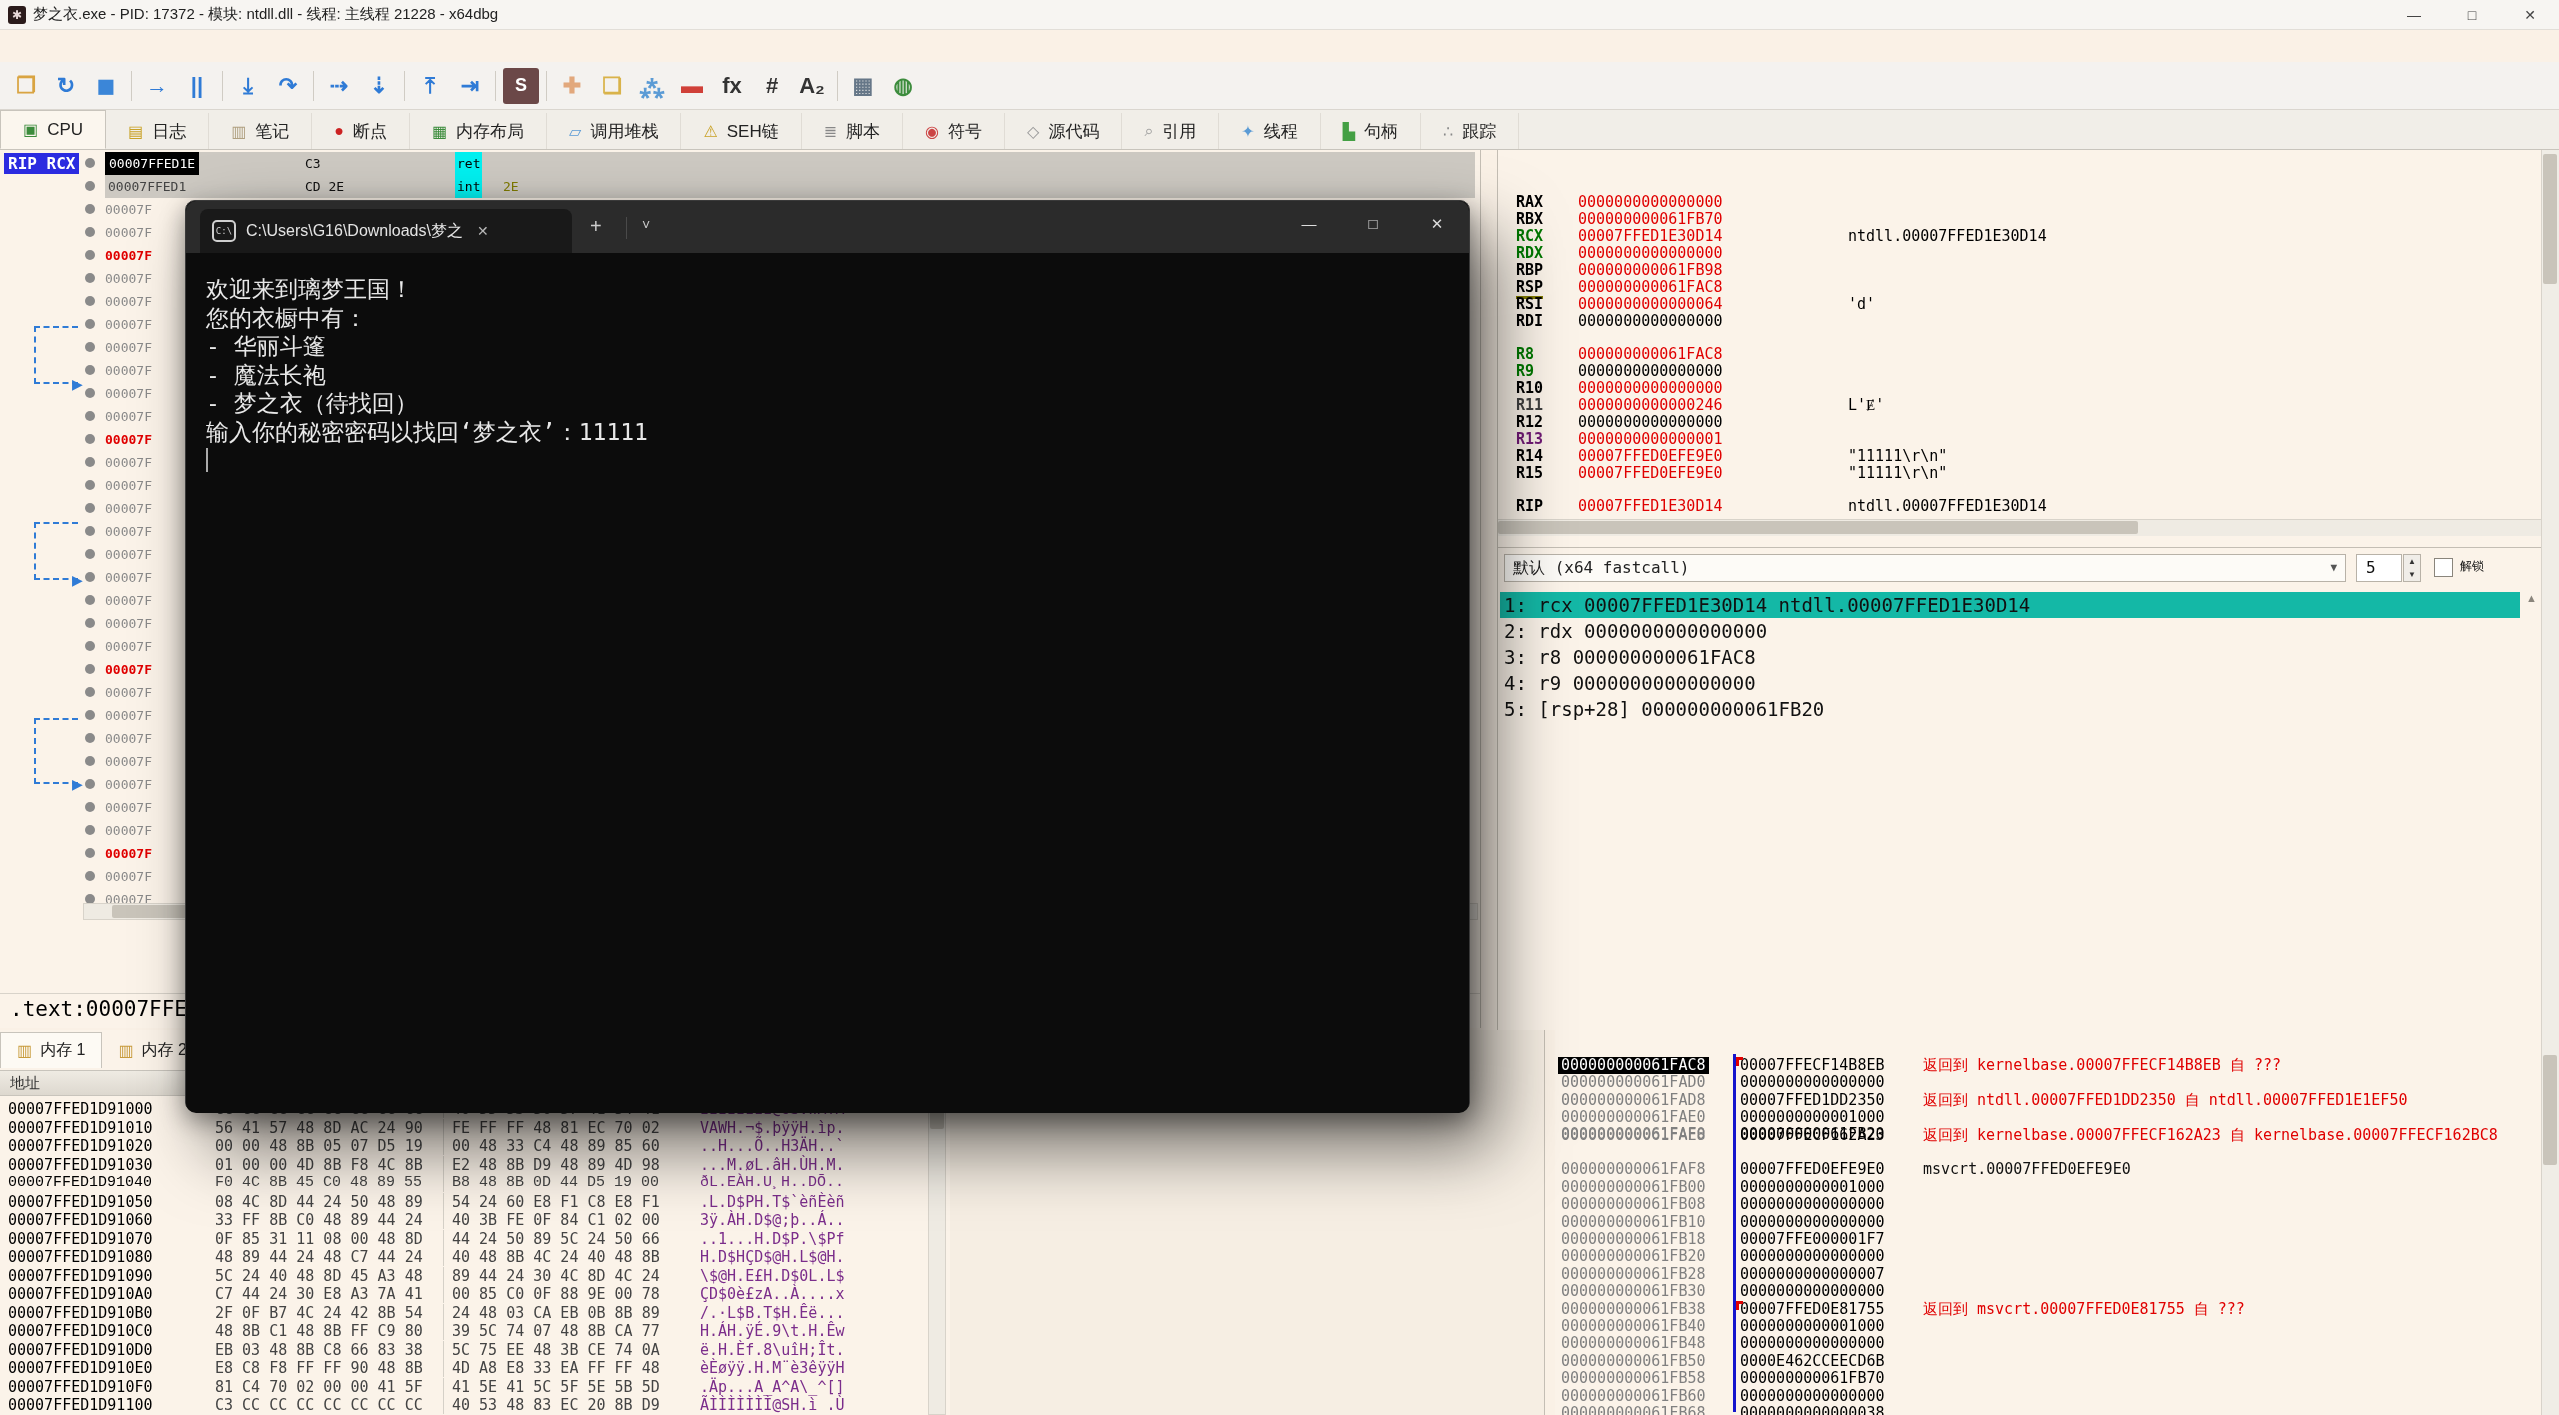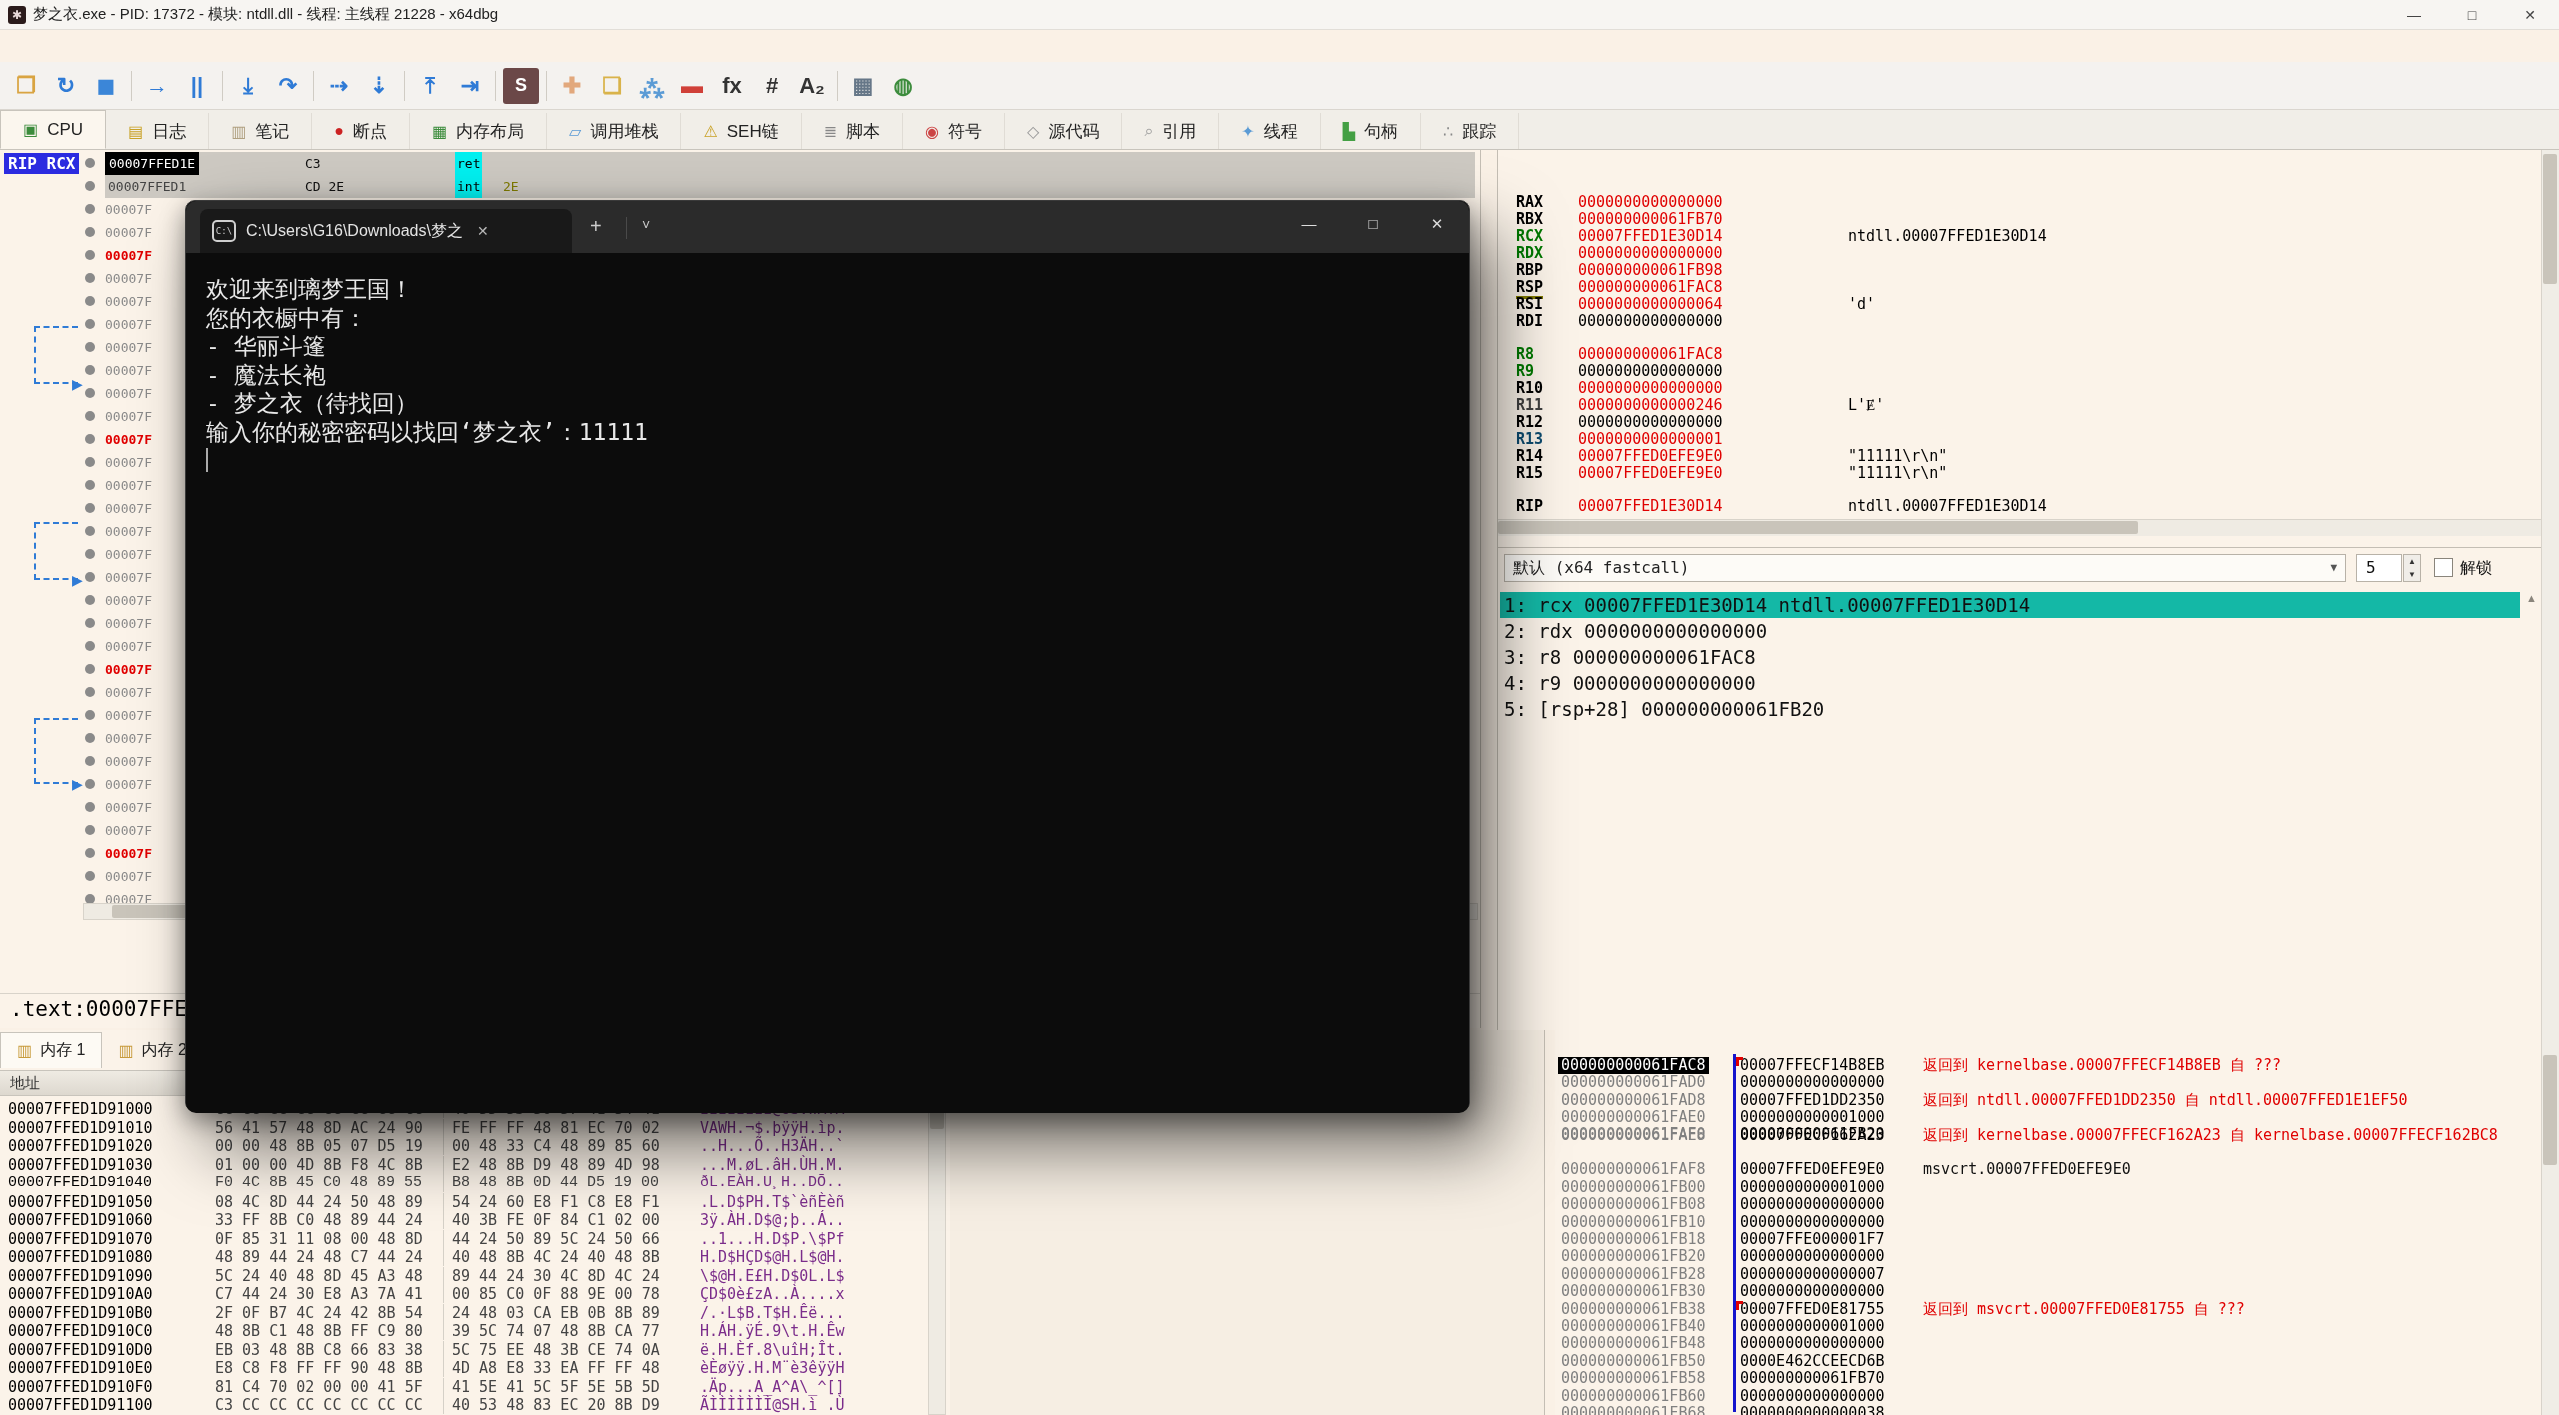--- a/index.html
+++ b/index.html
@@ -77,21 +77,21 @@
   .combo { position:absolute; left:6px; top:6px; width:842px; height:28px; background:#FDFBF7;
            border:1px solid #B8B2A8; font-size:16px; font-family:"DejaVu Sans Mono", monospace;
            line-height:26px; padding-left:8px; color:#222; }
   .combo .arrow { position:absolute; right:8px; top:0; color:#555; font-size:11px; }
   .spin { position:absolute; left:858px; top:6px; width:46px; height:28px; background:#FFF;
           border:1px solid #B8B2A8; font-size:16px; line-height:26px; padding-left:9px;
           font-family:"DejaVu Sans Mono", monospace; }
   .spinbtns { position:absolute; left:905px; top:6px; width:18px; height:28px; border:1px solid #B8B2A8;
               background:#F0EDE8; font-size:8px; color:#333; text-align:center; line-height:13px; }
   .chk { position:absolute; left:936px; top:10px; width:19px; height:19px; background:#FFF; border:1px solid #8A857C; }
-  .chklabel { position:absolute; left:962px; top:10px; font-size:16px; }
+  .chklabel { position:absolute; left:962px; top:10px; font-size:12px; }
   .argrow { position:absolute; left:2px; width:1020px; height:26px; font-family:"DejaVu Sans Mono", monospace;
             font-size:19px; line-height:26px; white-space:pre; padding-left:4px; }
   .argrow.sel { background:#14b8a6; }
   .argscrollup { position:absolute; right:4px; top:44px; color:#8A857C; font-size:11px; }
 
   
   .dumppane { position:absolute; left:0; top:1030px; width:950px; height:385px; background:#FBF3E9; }
   .dumptabs { position:absolute; left:0; top:2px; height:36px; display:flex; }
   .dtab { height:36px; display:flex; align-items:center; padding:0 16px; font-size:16px;
           border-right:1px solid #E0DCD5; color:#222; }
@@ -349,21 +349,21 @@
         <div class="regrow" style="top: 95px;"><div class="rname mono" style="color: rgb(0, 120, 0);">RDX</div><div class="rval mono" style="color: rgb(224, 0, 0);">0000000000000000</div></div>
         <div class="regrow" style="top: 112px;"><div class="rname mono" style="color: rgb(0, 0, 0);">RBP</div><div class="rval mono" style="color: rgb(224, 0, 0);">000000000061FB98</div></div>
         <div class="regrow" style="top: 129px;"><div class="rname mono" style="color: rgb(0, 0, 0); border-bottom: 3px solid rgb(127, 122, 0);">RSP</div><div class="rval mono" style="color: rgb(224, 0, 0);">000000000061FAC8</div></div>
         <div class="regrow" style="top: 146px;"><div class="rname mono" style="color: rgb(0, 0, 0);">RSI</div><div class="rval mono" style="color: rgb(224, 0, 0);">0000000000000064</div><div class="rcom mono">'d'</div></div>
         <div class="regrow" style="top: 163px;"><div class="rname mono" style="color: rgb(0, 0, 0);">RDI</div><div class="rval mono" style="color: rgb(0, 0, 0);">0000000000000000</div></div>
         <div class="regrow" style="top: 196px;"><div class="rname mono" style="color: rgb(0, 120, 0);">R8</div><div class="rval mono" style="color: rgb(224, 0, 0);">000000000061FAC8</div></div>
         <div class="regrow" style="top: 213px;"><div class="rname mono" style="color: rgb(0, 120, 0);">R9</div><div class="rval mono" style="color: rgb(0, 0, 0);">0000000000000000</div></div>
         <div class="regrow" style="top: 230px;"><div class="rname mono" style="color: rgb(0, 0, 0);">R10</div><div class="rval mono" style="color: rgb(224, 0, 0);">0000000000000000</div></div>
         <div class="regrow" style="top: 247px;"><div class="rname mono" style="color: #404040;">R11</div><div class="rval mono" style="color: rgb(224, 0, 0);">0000000000000246</div><div class="rcom mono">L'Ɇ'</div></div>
         <div class="regrow" style="top: 264px;"><div class="rname mono" style="color: rgb(0, 0, 0);">R12</div><div class="rval mono" style="color: rgb(0, 0, 0);">0000000000000000</div></div>
-        <div class="regrow" style="top: 281px;"><div class="rname mono" style="color: #0c4a6e;">R13</div><div class="rval mono" style="color: rgb(224, 0, 0);">0000000000000001</div></div>
+        <div class="regrow" style="top: 281px;"><div class="rname mono" style="color: #701a75;">R13</div><div class="rval mono" style="color: rgb(224, 0, 0);">0000000000000001</div></div>
         <div class="regrow" style="top: 298px;"><div class="rname mono" style="color: rgb(0, 0, 0);">R14</div><div class="rval mono" style="color: rgb(224, 0, 0);">00007FFED0EFE9E0</div><div class="rcom mono">"11111\r\n"</div></div>
         <div class="regrow" style="top: 315px;"><div class="rname mono" style="color: rgb(0, 0, 0);">R15</div><div class="rval mono" style="color: rgb(224, 0, 0);">00007FFED0EFE9E0</div><div class="rcom mono">"11111\r\n"</div></div>
         <div class="regrow" style="top: 348px;"><div class="rname mono" style="color: rgb(0, 0, 0);">RIP</div><div class="rval mono" style="color: rgb(224, 0, 0);">00007FFED1E30D14</div><div class="rcom mono">ntdll.00007FFED1E30D14</div></div>
       </div>
     <div class="regscroll">
       <div class="hthumb"></div>
     </div>
   </div>
 
   <div class="args">

